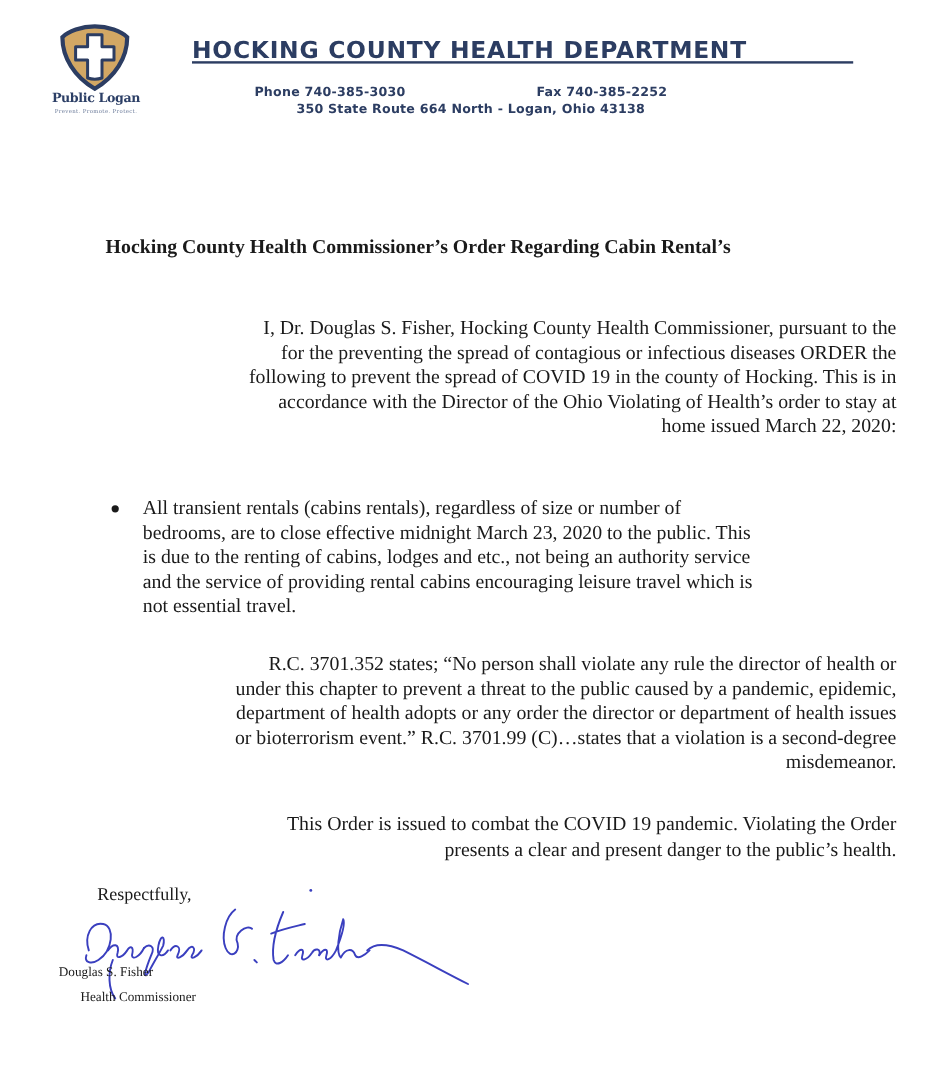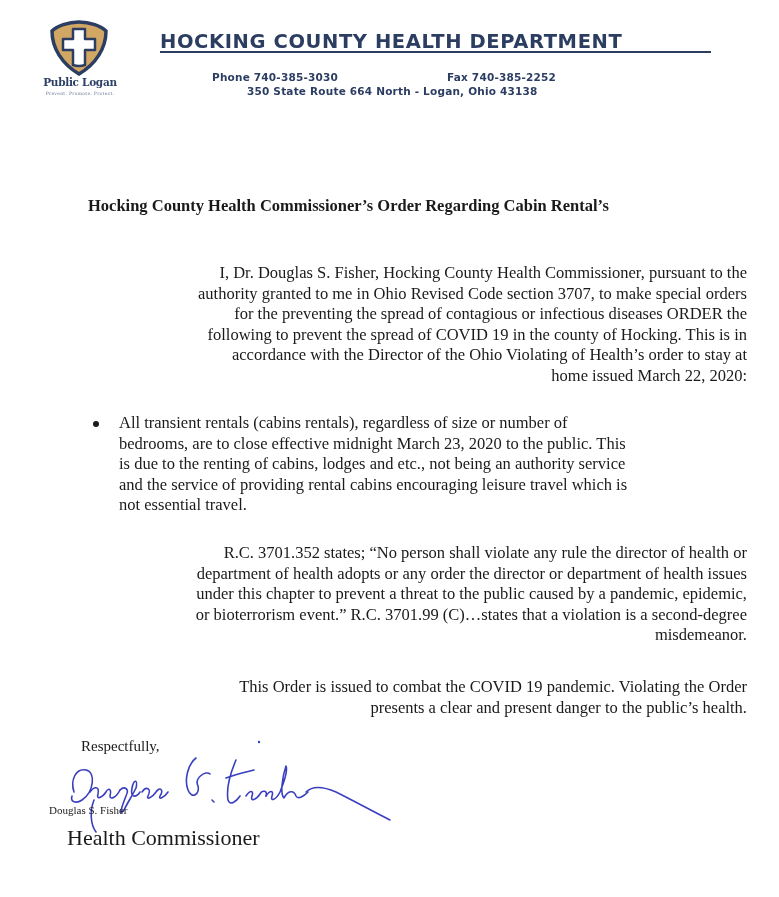--- a/index.html
+++ b/index.html
@@ -18,21 +18,21 @@
     .para div { white-space: nowrap; }
     .p1 { top: 263px; }
     .bullet-wrap { position: absolute; left: 93px; top: 413px; font-size: 16.5px; line-height: 20.5px; }
     .bullet-dot { position: absolute; left: 0; top: 8px; width: 6px; height: 6px; border-radius: 50%; background: #1a1a1a; }
     .bullet-text { position: absolute; left: 26px; top: 0; width: 640px; }
     .bullet-text div { white-space: nowrap; }
     .p2 { top: 543px; }
     .p3 { top: 677px; }
     .closing { position: absolute; left: 81px; top: 738px; font-size: 15px; white-space: nowrap; }
     .sig-name { position: absolute; left: 49px; top: 804px; font-size: 11px; white-space: nowrap; }
-    .sig-role { position: absolute; left: 67px; top: 825px; font-size: 22px; white-space: nowrap; }
+    .sig-role { position: absolute; left: 67px; top: 825px; font-size: 11px; white-space: nowrap; }
     .signature { position: absolute; left: 60px; top: 740px; }
   </style>
 </head>
 <body>
 
 <div class="logo">
   <svg width="62" height="56" viewBox="0 0 62 56">
     <path d="M31 2 C20 2 9 6 4 11 C4 28 14 44 31 54 C48 44 58 28 58 11 C53 6 42 2 31 2 Z" fill="#d2a764" stroke="#2c3d62" stroke-width="3.5"></path>
     <path d="M25 9 L37 9 L37 19 L47 19 L47 30 L37 30 L37 45 Q31 47 25 45 L25 30 L15 30 L15 19 L25 19 Z" fill="#ffffff" stroke="#2c3d62" stroke-width="2.5" stroke-linejoin="round"></path>
   </svg>
@@ -43,42 +43,41 @@
 <div class="dept-title">HOCKING COUNTY HEALTH DEPARTMENT</div>
 <div class="dept-rule"></div>
 <div class="addr">350 State Route 664 North - Logan, Ohio 43138</div>
 <div class="phone">Phone 740-385-3030</div>
 <div class="fax">Fax 740-385-2252</div>
 
 <div class="doc-title">Hocking County Health Commissioner’s Order Regarding Cabin Rental’s</div>
 
 <div class="para p1">
   <div>I, Dr. Douglas S. Fisher, Hocking County Health Commissioner, pursuant to the</div>
-  <div>authority granted to me in Ohio Revised Code section 3707, to make special orders</div>
   <div>for the preventing the spread of contagious or infectious diseases ORDER the</div>
   <div>following to prevent the spread of COVID 19 in the county of Hocking. This is in</div>
   <div>accordance with the Director of the Ohio Violating of Health’s order to stay at</div>
   <div>home issued March 22, 2020:</div>
 </div>
 
 <div class="bullet-wrap">
   <span class="bullet-dot"></span>
   <div class="bullet-text">
     <div>All transient rentals (cabins rentals), regardless of size or number of</div>
     <div>bedrooms, are to close effective midnight March 23, 2020 to the public. This</div>
     <div>is due to the renting of cabins, lodges and etc., not being an authority service</div>
     <div>and the service of providing rental cabins encouraging leisure travel which is</div>
     <div>not essential travel.</div>
   </div>
 </div>
 
 <div class="para p2">
   <div>R.C. 3701.352 states; “No person shall violate any rule the director of health or</div>
+  <div>under this chapter to prevent a threat to the public caused by a pandemic, epidemic,</div>
   <div>department of health adopts or any order the director or department of health issues</div>
-  <div>under this chapter to prevent a threat to the public caused by a pandemic, epidemic,</div>
   <div>or bioterrorism event.” R.C. 3701.99 (C)…states that a violation is a second-degree</div>
   <div>misdemeanor.</div>
 </div>
 
 <div class="para p3">
   <div>This Order is issued to combat the COVID 19 pandemic. Violating the Order</div>
   <div>presents a clear and present danger to the public’s health.</div>
 </div>
 
 <div class="closing">Respectfully,</div>

